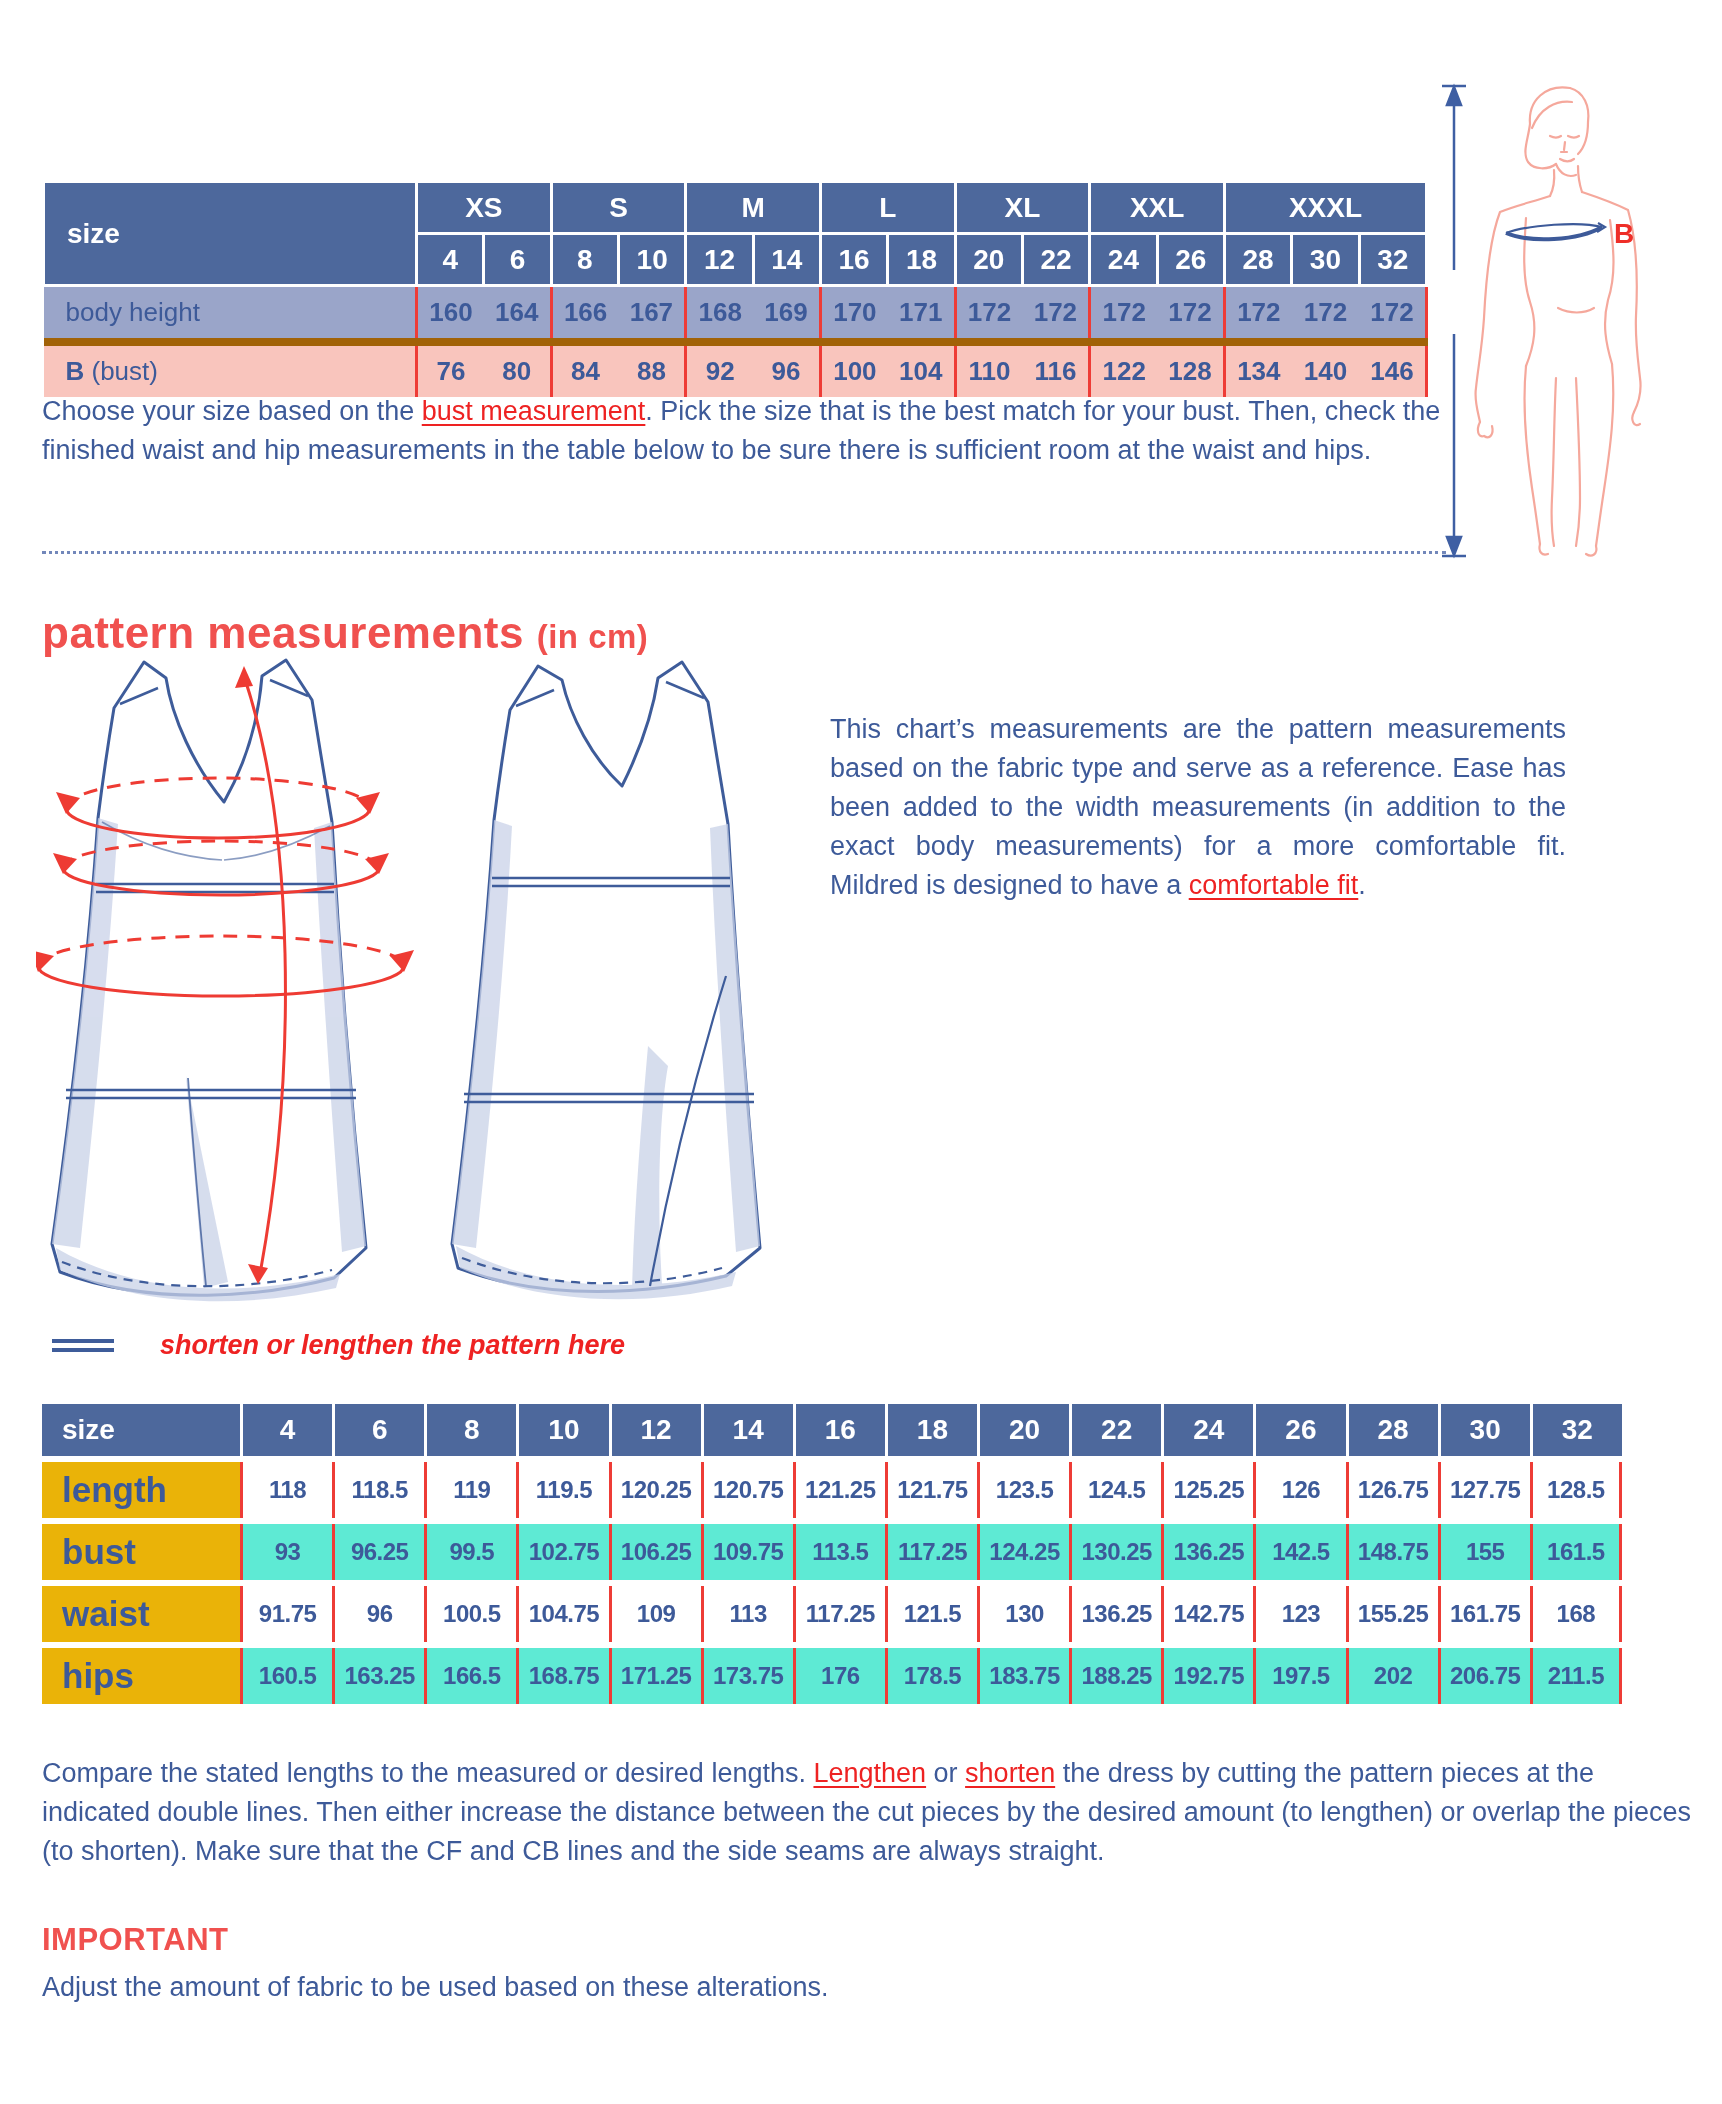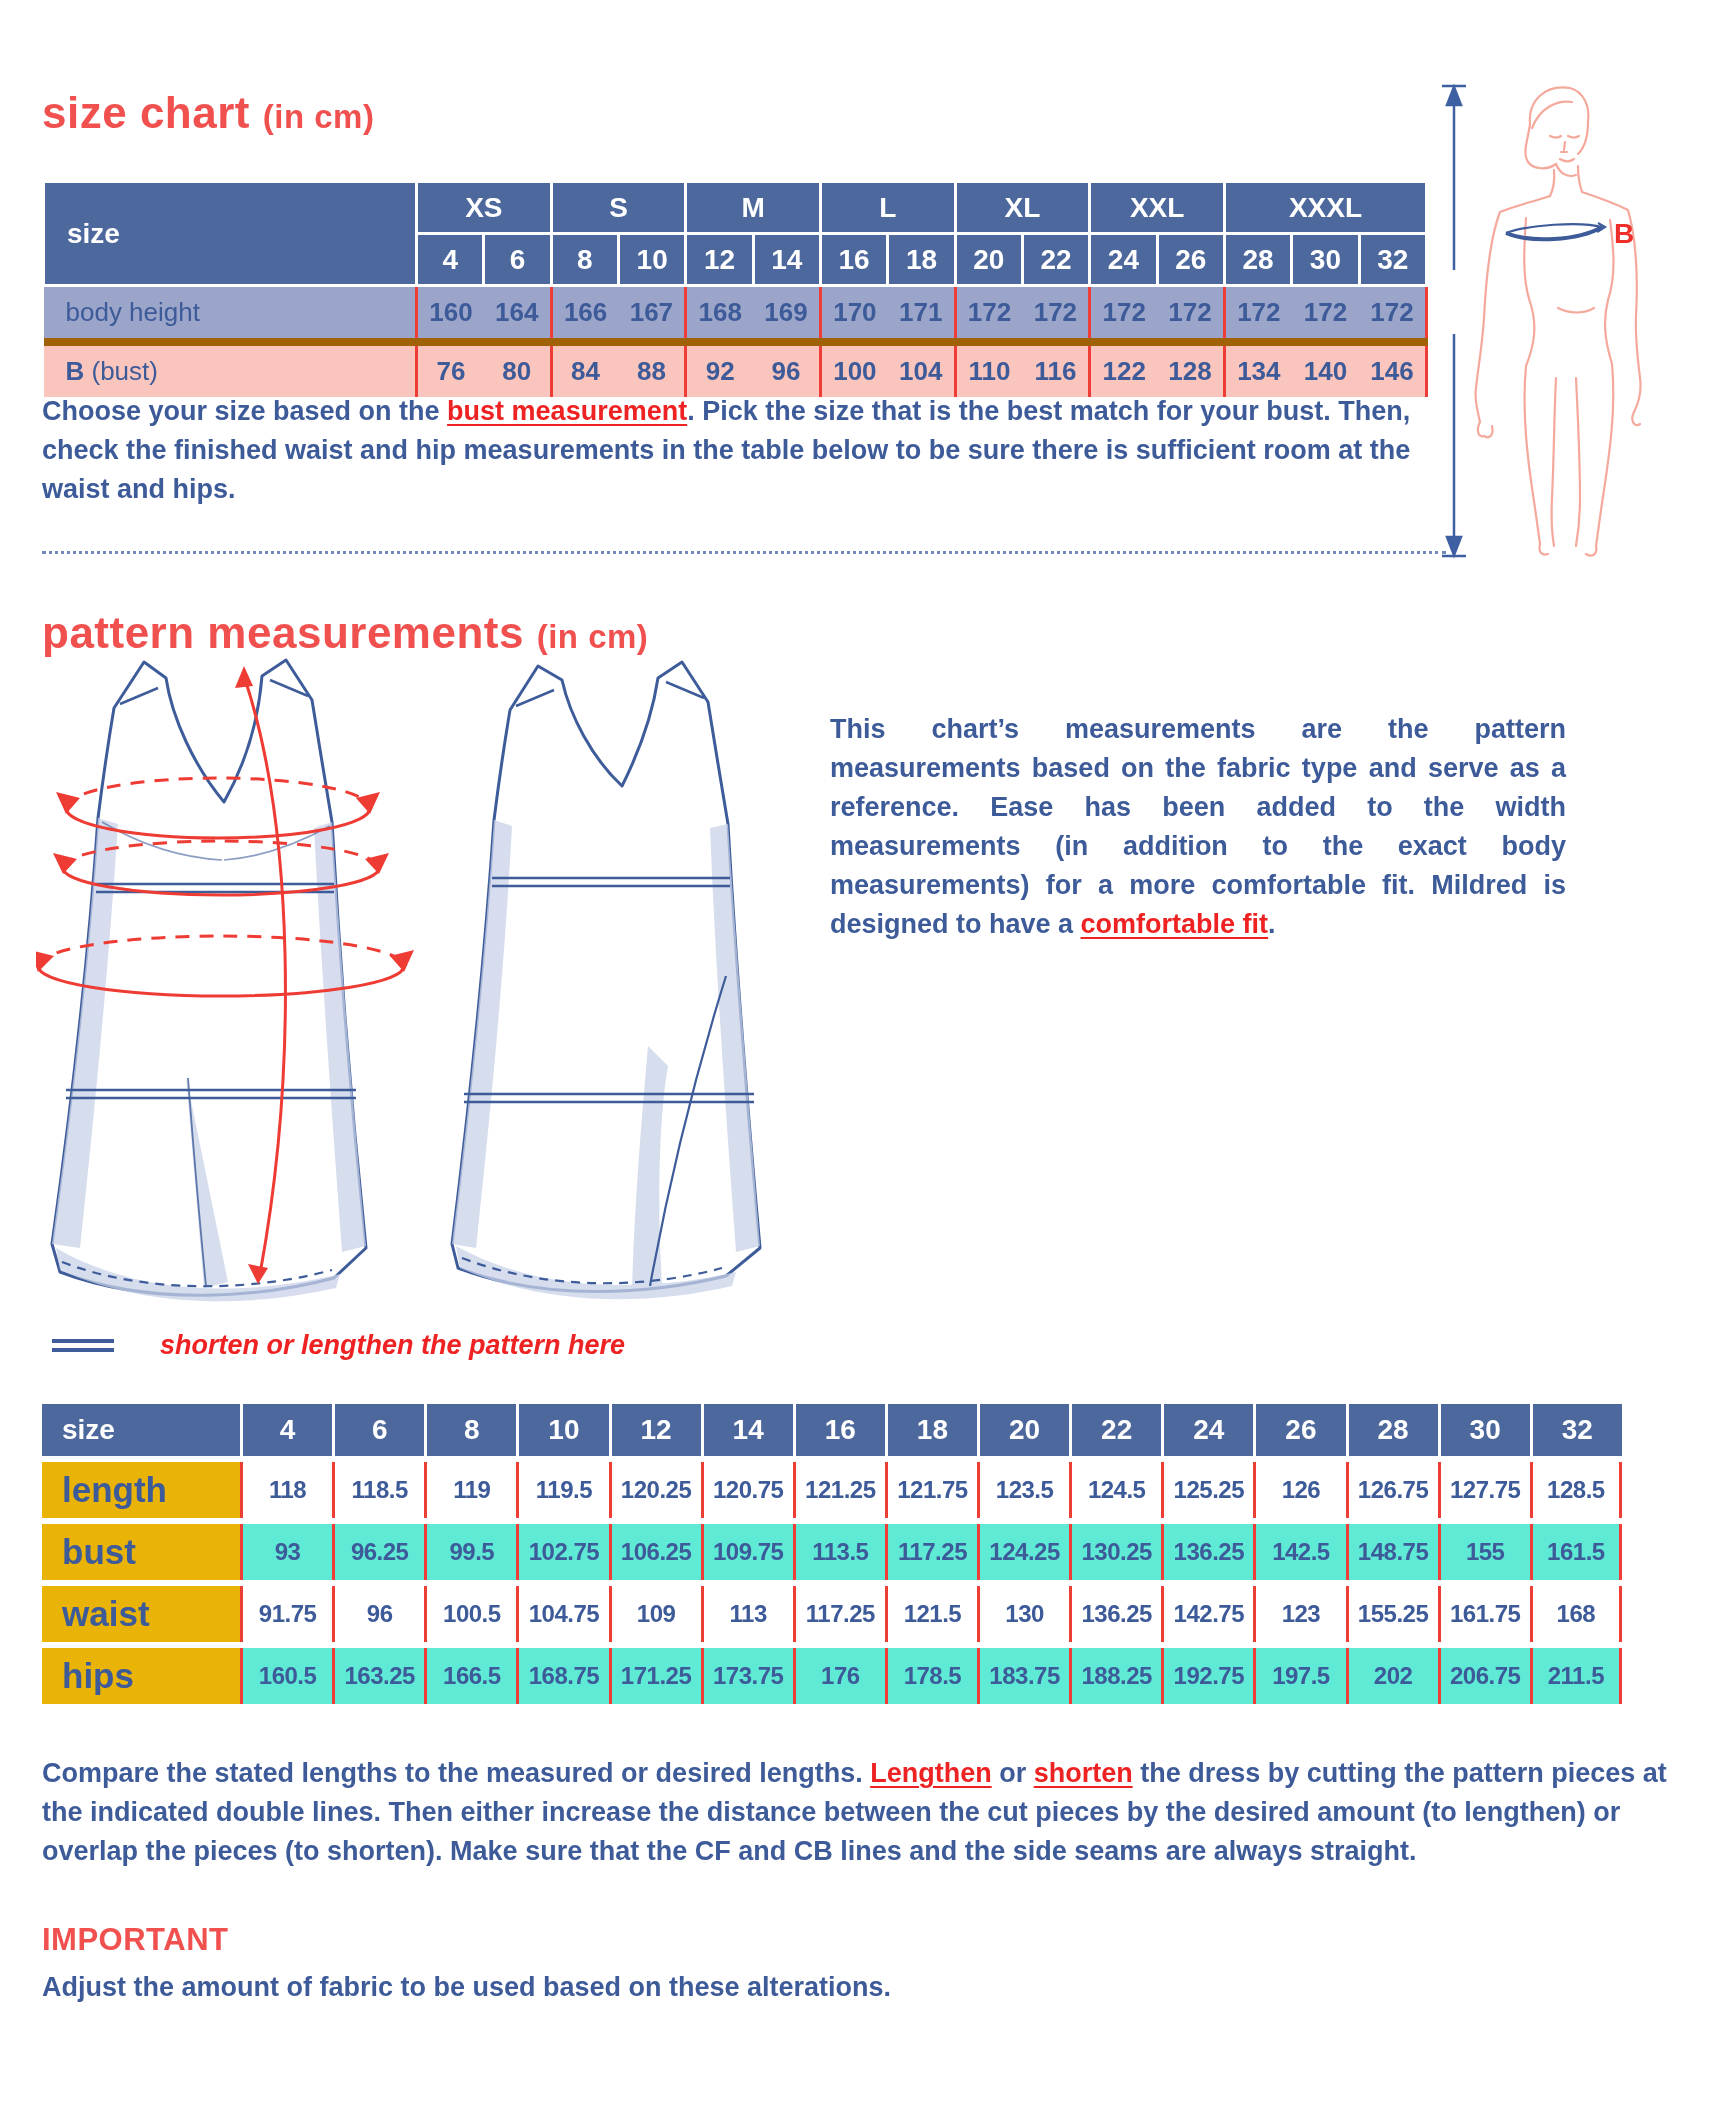--- a/index.html
+++ b/index.html
@@ -6,21 +6,21 @@
   .page{position:relative;width:1722px;height:2104px;background:#fff;overflow:hidden;
         font-family:"Liberation Sans",sans-serif;color:#3d5a99;}
 
   
   .h-coral{position:absolute;left:42px;color:#f0514f;font-weight:bold;}
   .h1{top:88px;font-size:44px;letter-spacing:.5px;}
   .h2{top:576px;font-size:44px;letter-spacing:.5px;margin-top:32px;}
   .h-coral .unit{font-size:33px;font-weight:bold;}
 
   
-  .body{position:absolute;margin:0;font-size:27px;line-height:39px;font-weight:700;color:#3d5a99;}
+  .body{position:absolute;margin:0;font-size:27px;line-height:39px;font-weight:400;color:#3d5a99;}
   .p1{left:42px;top:392px;width:1400px;}
   .p2{left:830px;top:710px;width:736px;text-align:justify;}
   .p3{left:42px;top:1754px;width:1652px;}
   .p4{left:42px;top:1968px;width:1200px;}
   .lnk{color:#ee2222;text-decoration:underline;text-underline-offset:4px;cursor:pointer;}
 
   .dotted{position:absolute;left:42px;top:551px;width:1404px;border-top:3px dotted #7287ba;}
 
   
   .t1{position:absolute;left:42px;top:180px;width:1386px;border-collapse:collapse;table-layout:fixed;}
@@ -56,24 +56,20 @@
   
   .figure{position:absolute;left:1438px;top:78px;width:280px;height:487px;}
   .dresses{position:absolute;left:36px;top:646px;width:790px;height:672px;}
   svg{display:block;}
 </style>
 </head>
 <body>
 
 <div class="page">
 
-  <div class="h-coral h1">
-    <span>size chart</span>
-    <span class="unit">(in cm)</span>
-  </div>
 
   <table class="t1">
       <thead>
         <tr>
           <th class="corner" rowspan="2">size</th>
           <th colspan="2">XS</th>
           <th colspan="2">S</th>
           <th colspan="2">M</th>
           <th colspan="2">L</th>
           <th colspan="2">XL</th>

